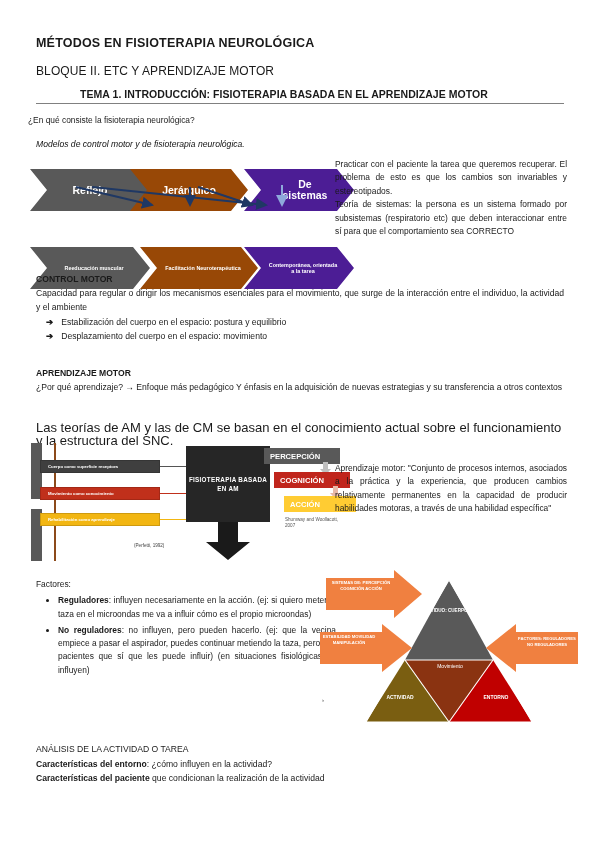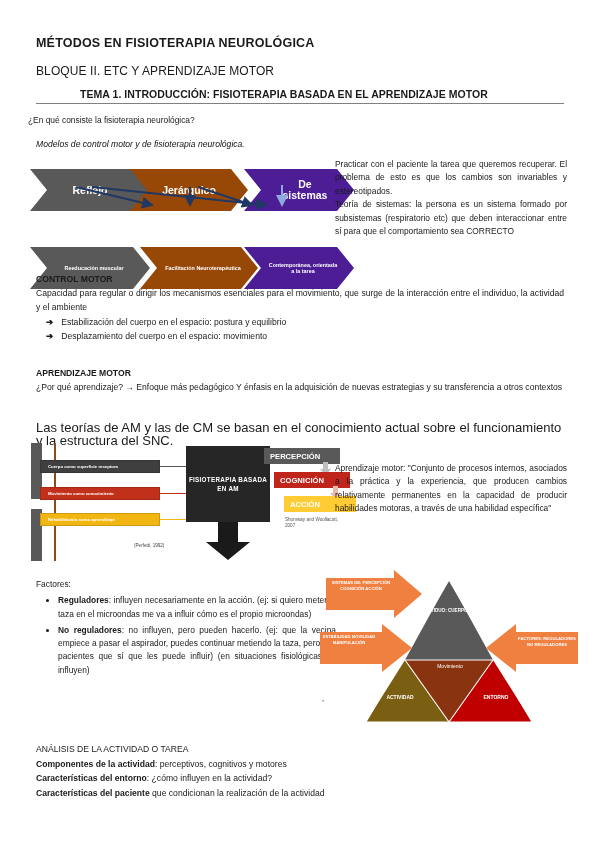--- a/index.html
+++ b/index.html
@@ -286,23 +286,20 @@
     <div style="position:absolute; left:148px; top:124px; width:56px; text-align:center; color:#fff; font-size:5px; font-weight:bold;">ENTORNO</div>
 
     <div style="position:absolute; left:10px; top:10px; width:62px; text-align:center; color:#fff; font-size:4.2px; font-weight:bold; line-height:6.4px;">SISTEMAS DE: PERCEPCIÓN COGNICIÓN ACCIÓN</div>
     <div style="position:absolute; left:0px; top:64px; width:58px; text-align:center; color:#fff; font-size:4.2px; font-weight:bold; line-height:6.4px;">ESTABILIDAD MOVILIDAD MANIPULACIÓN</div>
     <div style="position:absolute; left:198px; top:66px; width:58px; text-align:center; color:#fff; font-size:4.2px; font-weight:bold; line-height:6.4px;">FACTORES: REGULADORES NO REGULADORES</div>
   </div>
 
   <div class="bottom">
     <div class="head" style="font-weight:normal;">ANÁLISIS DE LA ACTIVIDAD O TAREA</div>
     <div>
-      <b>Componentes de la actividad</b><span>: perceptivos, cognitivos y motores</span>
-    </div>
-    <div>
       <b>Características del entorno</b><span>: ¿cómo influyen en la actividad?</span>
     </div>
     <div>
       <b>Características del paciente</b><span> que condicionan la realización de la actividad</span>
     </div>
   </div>
 
 </div>
 
 </body></html>

